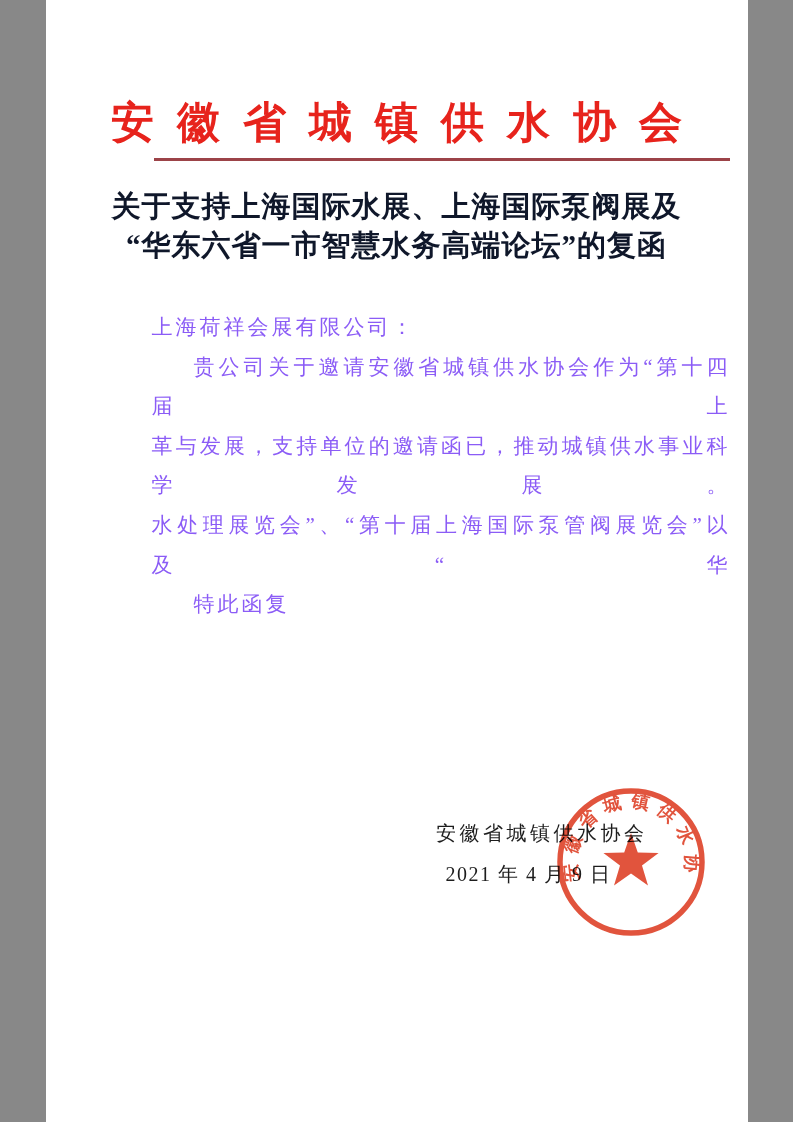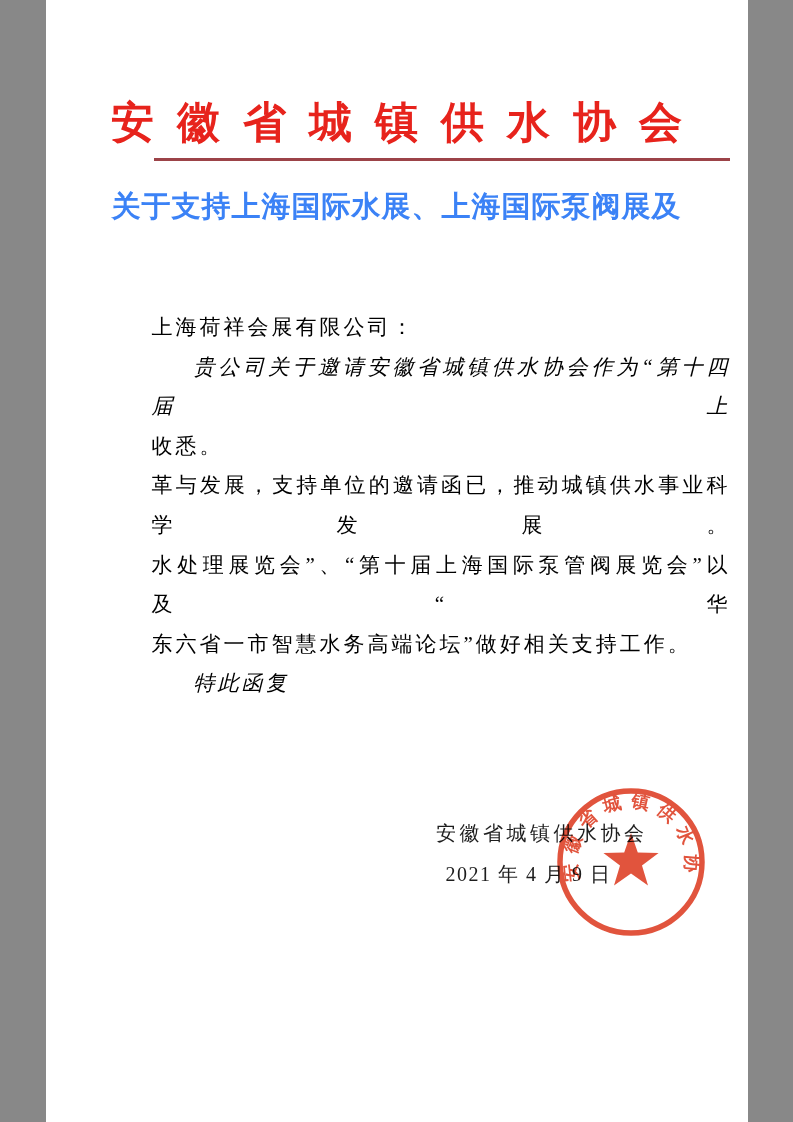--- a/index.html
+++ b/index.html
@@ -22,36 +22,36 @@
   }
   .letterhead-rule{
     position:absolute;top:158px;left:108px;width:576px;height:3px;
     background:#9c4348;
   }
   
   .doc-title{
     position:absolute;top:187px;left:0;width:100%;
     text-align:center;
     font-size:29px;font-weight:bold;line-height:39px;
-    color:#3b82f6;letter-spacing:1px;
+    color:#0f172a;letter-spacing:1px;
     white-space:nowrap;
   }
   
   .body-text{
     position:absolute;top:308px;left:106px;width:579px;
     font-size:21px;line-height:39.6px;
-    color:#000000;letter-spacing:3px;
+    color:#8b5cf6;letter-spacing:3px;
   }
   .body-line{white-space:nowrap;}
   .body-line.fill{
     white-space:normal;
     text-align:justify;
     text-align-last:justify;
   }
-  .body-line.indent{padding-left:42px;font-style:italic;}
+  .body-line.indent{padding-left:42px;}
   .body-line.fill.indent{padding-left:0;text-indent:42px;}
   
   .sig-org{
     position:absolute;top:820px;right:100px;
     font-size:20px;letter-spacing:3.5px;
     color:#1d1d1d;white-space:nowrap;
   }
   .sig-date{
     position:absolute;top:861px;right:136px;
     font-size:20px;letter-spacing:1.5px;
@@ -73,29 +73,28 @@
 <body>
 
 <div class="page">
 
   <div class="letterhead">安徽省城镇供水协会</div>
 
   <div class="letterhead-rule"></div>
 
   <div class="doc-title">
     <div>关于支持上海国际水展、上海国际泵阀展及</div>
+    <div>“华东六省一市智慧水务高端论坛”的复函</div>
   </div>
 
   <div class="body-text">
     <div class="body-line">上海荷祥会展有限公司：</div>
     <div class="body-line fill indent">贵公司关于邀请安徽省城镇供水协会作为“第十四届上</div>
-    <div class="body-line">收悉。</div>
     <div class="body-line fill">革与发展，支持单位的邀请函已，推动城镇供水事业科学发展。</div>
     <div class="body-line fill">水处理展览会”、“第十届上海国际泵管阀展览会”以及“华</div>
-    <div class="body-line">东六省一市智慧水务高端论坛”做好相关支持工作。</div>
     <div class="body-line indent">特此函复</div>
   </div>
 
   <div class="sig-org">安徽省城镇供水协会</div>
 
   <div class="sig-date">2021 年 4 月 9 日</div>
 
   <svg class="seal" viewBox="-100 -100 200 200" xmlns="http://www.w3.org/2000/svg">
     <circle cx="0" cy="0" r="71" fill="none" stroke="#dd3a20" stroke-width="5.5"></circle>
     <polygon fill="#dd3a20" points="0,-29 -6.8,-9.4 -27.6,-9 -11,3.6 -17,23.5 0,11.6 17,23.5 11,3.6 27.6,-9 6.8,-9.4"></polygon>

